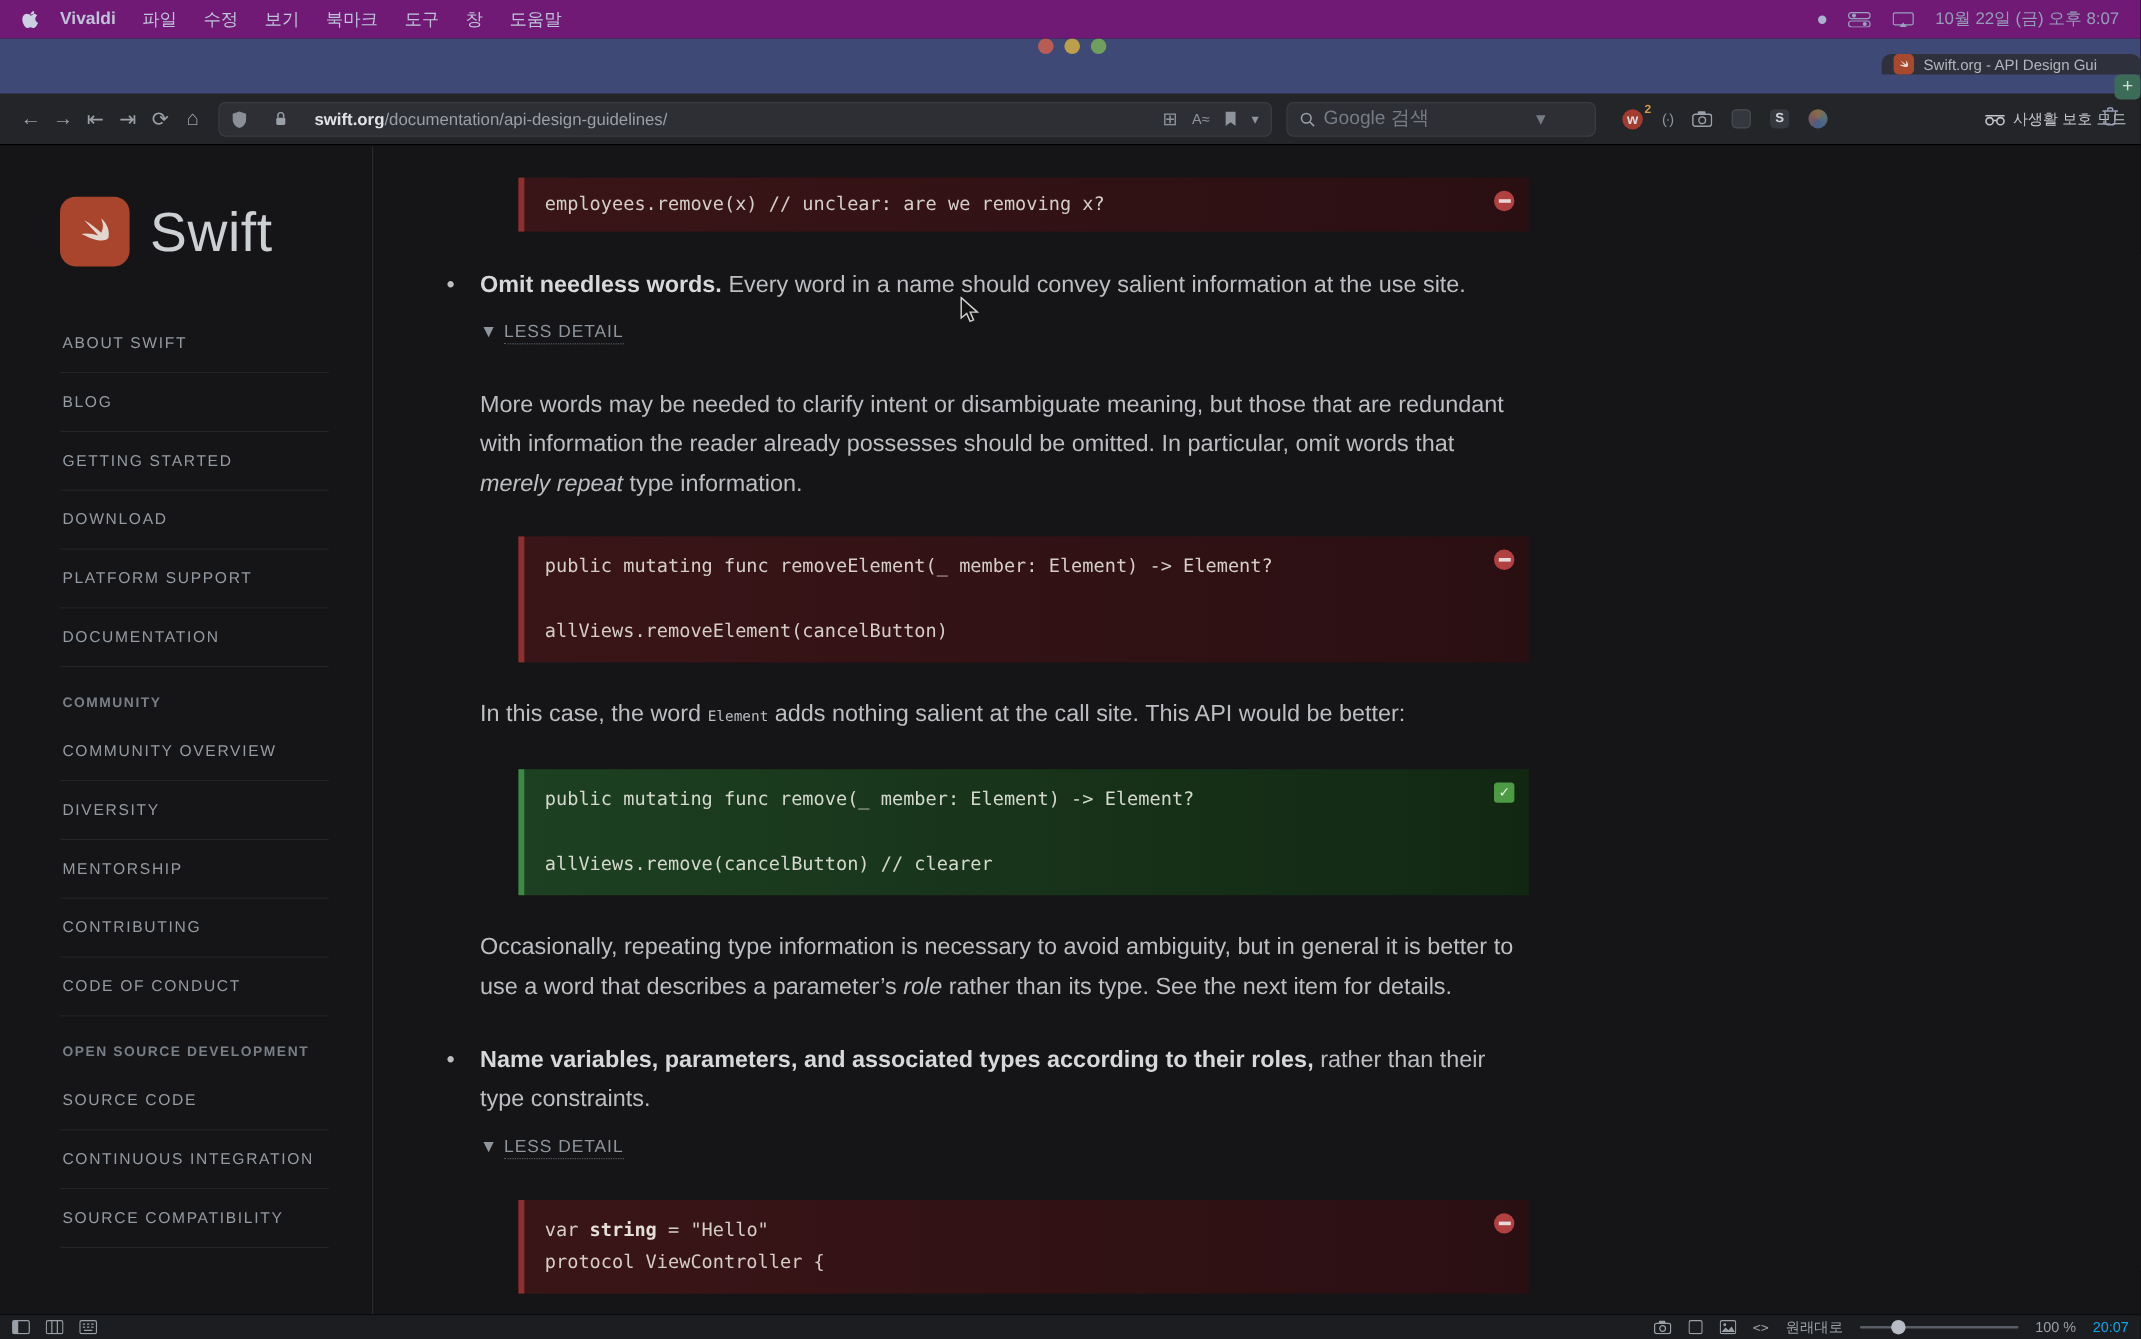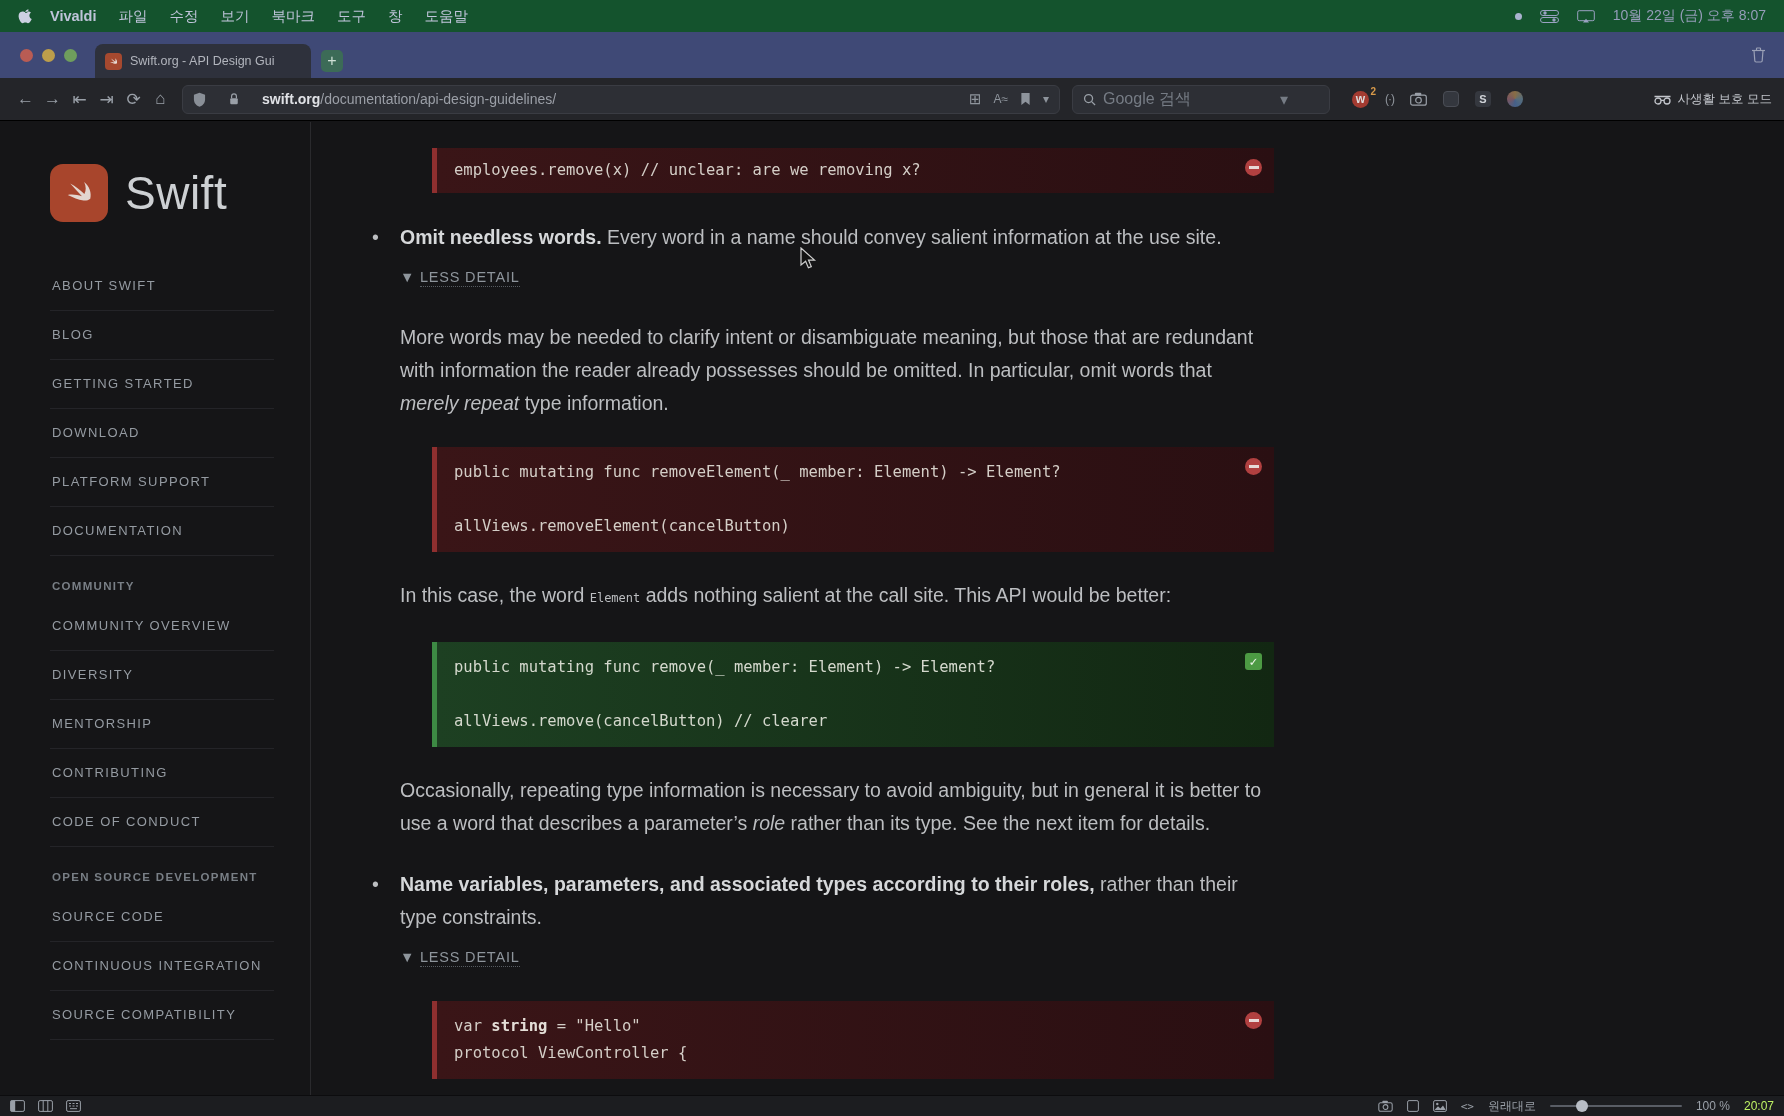--- a/index.html
+++ b/index.html
@@ -1,32 +1,32 @@
 <!DOCTYPE html>
 <html><head>
 <meta charset="utf-8">
 <style>
   * { margin:0; padding:0; box-sizing:border-box; }
   html,body { background:#000; }
   body { font-family:"Liberation Sans", sans-serif; }
   .screen { position:relative; width:1784px; height:1116px; background:#151517; overflow:hidden; }
 
   
-  .menubar { position:absolute; top:0; left:0; right:0; height:32px; background:#14532d;
+  .menubar { position:absolute; top:0; left:0; right:0; height:32px; background:#701a75;
     display:flex; align-items:center; padding:13px 18px; color:#bfc4da; font-size:14.5px; z-index:30;text-align:center; }
   .apple { display:flex; align-items:center; margin-right:6px; color:#ccd0e2; }
   .menu-item { padding:0 11px; white-space:nowrap; }
   .app-name { font-weight:bold; }
   .menubar-right { margin-left:auto; display:flex; align-items:center; gap:18px; color:#9aa2c2; }
   .status-dot { width:7px; height:7px; border-radius:50%; background:#aab2cf; }
   .clock { font-size:14px; color:#959db9; white-space:nowrap; }
 
   
   .tabbar { position:absolute; top:32px; left:0; right:0; height:46px; background:#3f4976;
-    display:flex; align-items:flex-end; z-index:29; }
+    display:flex; align-items:flex-end; z-index:29;flex-direction:column; }
   .traffic { display:flex; gap:9px; align-self:center; padding:0 18px 0 20px; }
   .tl { width:13px; height:13px; border-radius:50%; }
   .tl.red { background:#b95c54; } .tl.yellow { background:#bd9e4b; } .tl.green { background:#6f9e5d; }
   .tab { width:216px; height:34px; background:#2e313c; border-radius:8px 8px 0 0;
     display:flex; align-items:center; gap:8px; padding:0 10px; color:#b2b5bd; font-size:12.5px; }
   .favicon { flex:0 0 17px; width:17px; height:17px; border-radius:4px; background:#a6492f;
     display:flex; align-items:center; justify-content:center; }
   .tab-title { white-space:nowrap; overflow:hidden; text-overflow:ellipsis; }
   .newtab { width:22px; height:22px; margin:0 0 6px 10px; background:#3c6b57; border-radius:5px;
     color:#cfe0d6; font-size:16px; line-height:21px; text-align:center; }
@@ -97,21 +97,21 @@
     background:#4c9a43; color:#eef5ea; font-size:13px; font-weight:bold; text-align:center; line-height:17px; }
 
   
   .statusbar { position:absolute; bottom:0; left:0; right:0; height:21px; background:#1c1d20;
     border-top:1px solid #0c0c0e; display:flex; align-items:center; padding:0 10px; gap:13px;
     color:#9aa0a8; font-size:12px; z-index:30; }
   .status-right { margin-left:auto; display:flex; align-items:center; gap:14px; }
   .slider { position:relative; width:132px; height:2px; background:#595d65; border-radius:1px; }
   .knob { position:absolute; left:26px; top:-5px; width:12px; height:12px; border-radius:50%; background:#b8bdc5; }
   .mono-sm { font-family:"DejaVu Sans Mono", monospace; font-size:11px; }
-  .time { color:#bef264; }
+  .time { color:#0ea5e9; }
 
   .cursor { position:absolute; left:800px; top:247px; z-index:50; }
   svg { display:block; }
 </style>
 </head>
 <body>
 
 <div class="screen">
 
   <div class="menubar">

